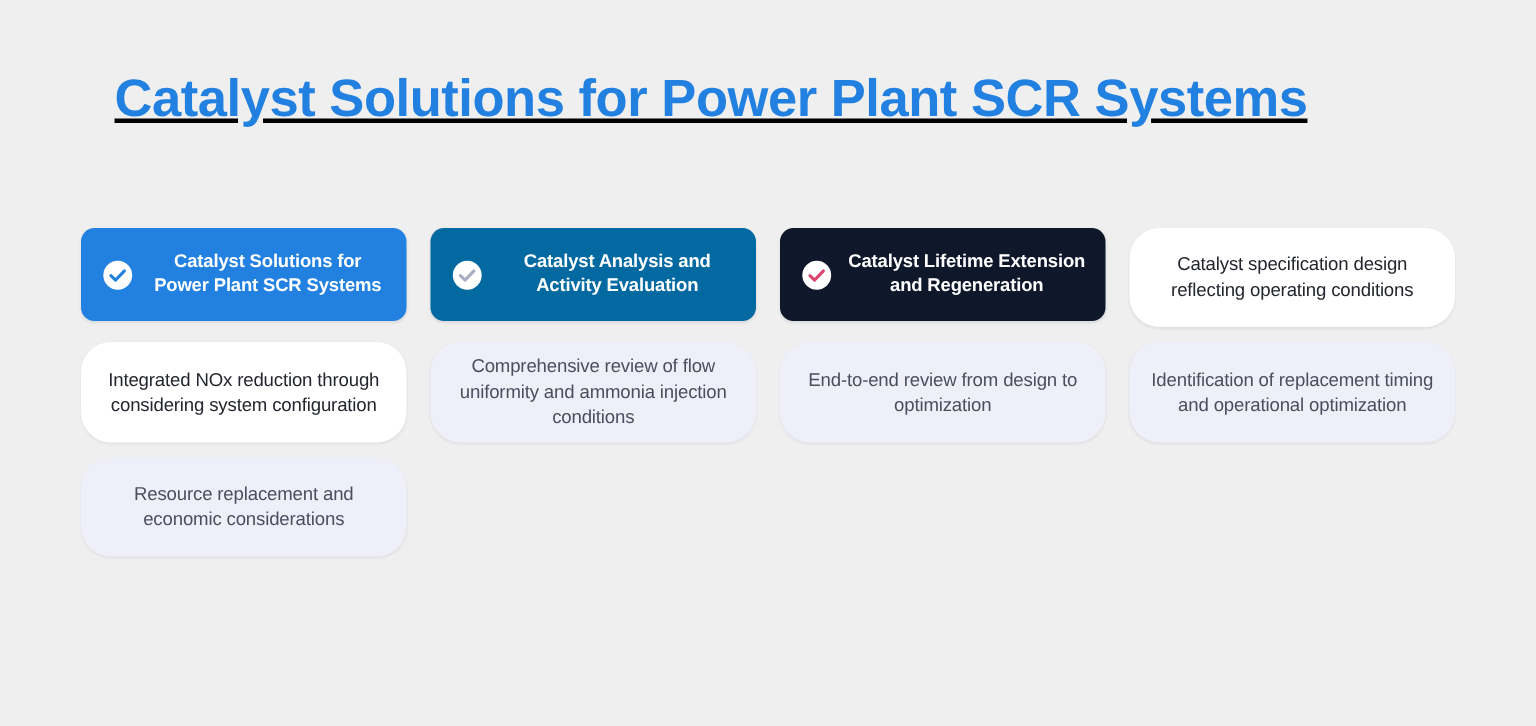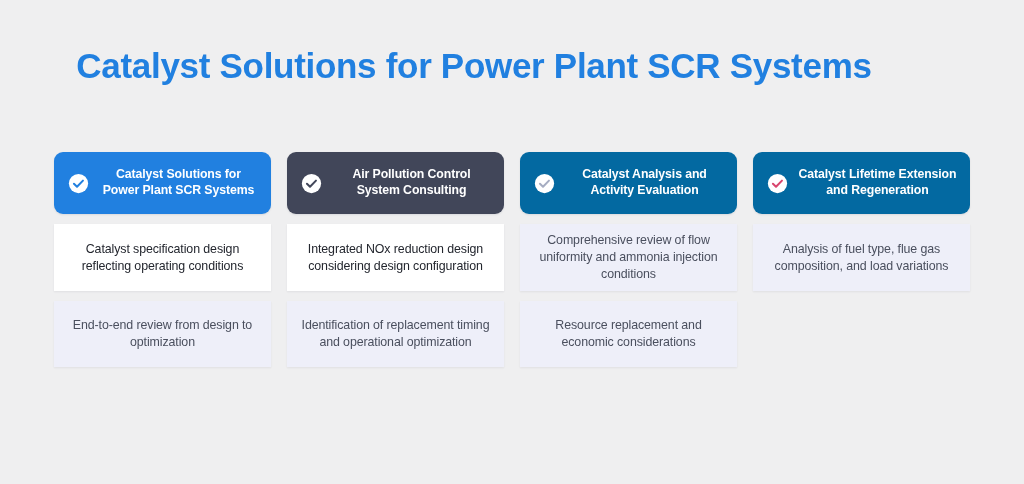--- a/index.html
+++ b/index.html
@@ -14,20 +14,21 @@
     background: #efeff0;
     font-family: "Liberation Sans", sans-serif;
     -webkit-font-smoothing: antialiased;
   }
 
   .page {
     position: relative;
     width: 948px;
     height: 484px;
     padding: 0;
+    text-decoration: underline;
   }
 
   
   .title-wrap {
     width: 100%;
     text-align: center;
     padding-top: 47px;
     padding-bottom: 0;
   }
 
@@ -76,26 +77,26 @@
     font-size: 12.3px;
     font-weight: bold;
     line-height: 1.28;
     text-align: center;
     letter-spacing: -0.1px;
   }
 
   .hc-1 { background: #2180e0; }
   .hc-2 { background: #414659; }
   .hc-3 { background: #0369a1; }
-  .hc-4 { background: #0369a1; }
+  .hc-4 { background: #0f172a; }
 
   
   .cell {
     min-height: 66px;
-    border-radius: 0;
+    border-radius: 20px;
     display: flex;
     align-items: center;
     justify-content: center;
     padding: 8px 13px;
     text-align: center;
     font-size: 12.4px;
     line-height: 1.38;
     letter-spacing: -0.1px;
     box-shadow: 0 1px 2px rgba(30,35,60,0.07);
   }
@@ -124,29 +125,20 @@
     <div class="head-card hc-1">
       <span class="check-icon">
         <svg viewBox="0 0 24 24" width="21" height="21" aria-hidden="true">
           <circle cx="12" cy="12" r="11" fill="#ffffff"></circle>
           <path d="M6.8 12.3 L10.3 15.7 L17.1 8.7" fill="none" stroke="#2180e0" stroke-width="2.3" stroke-linecap="round" stroke-linejoin="round"></path>
         </svg>
       </span>
       <span class="head-label">Catalyst Solutions for Power Plant SCR Systems</span>
     </div>
 
-    <div class="head-card hc-2">
-      <span class="check-icon">
-        <svg viewBox="0 0 24 24" width="21" height="21" aria-hidden="true">
-          <circle cx="12" cy="12" r="11" fill="#ffffff"></circle>
-          <path d="M6.8 12.3 L10.3 15.7 L17.1 8.7" fill="none" stroke="#414659" stroke-width="2.3" stroke-linecap="round" stroke-linejoin="round"></path>
-        </svg>
-      </span>
-      <span class="head-label">Air Pollution Control System Consulting</span>
-    </div>
 
     <div class="head-card hc-3">
       <span class="check-icon">
         <svg viewBox="0 0 24 24" width="21" height="21" aria-hidden="true">
           <circle cx="12" cy="12" r="11" fill="#ffffff"></circle>
           <path d="M6.8 12.3 L10.3 15.7 L17.1 8.7" fill="none" stroke="#a6adc2" stroke-width="2.3" stroke-linecap="round" stroke-linejoin="round"></path>
         </svg>
       </span>
       <span class="head-label">Catalyst Analysis and Activity Evaluation</span>
     </div>
@@ -155,23 +147,22 @@
       <span class="check-icon">
         <svg viewBox="0 0 24 24" width="21" height="21" aria-hidden="true">
           <circle cx="12" cy="12" r="11" fill="#ffffff"></circle>
           <path d="M6.8 12.3 L10.3 15.7 L17.1 8.7" fill="none" stroke="#d9456d" stroke-width="2.3" stroke-linecap="round" stroke-linejoin="round"></path>
         </svg>
       </span>
       <span class="head-label">Catalyst Lifetime Extension and Regeneration</span>
     </div>
 
     <div class="cell row-white">Catalyst specification design reflecting operating conditions</div>
-    <div class="cell row-white">Integrated NOx reduction design considering design configuration</div>
+    <div class="cell row-white">Integrated NOx reduction through considering system configuration</div>
 
     <div class="cell row-tint">Comprehensive review of flow uniformity and ammonia injection conditions</div>
 
-    <div class="cell row-tint">Analysis of fuel type, flue gas composition, and load variations</div>
     <div class="cell row-tint">End-to-end review from design to optimization</div>
     <div class="cell row-tint">Identification of replacement timing and operational optimization</div>
     <div class="cell row-tint">Resource replacement and economic considerations</div>
 
   </div>
 </div>
 
 </body></html>

